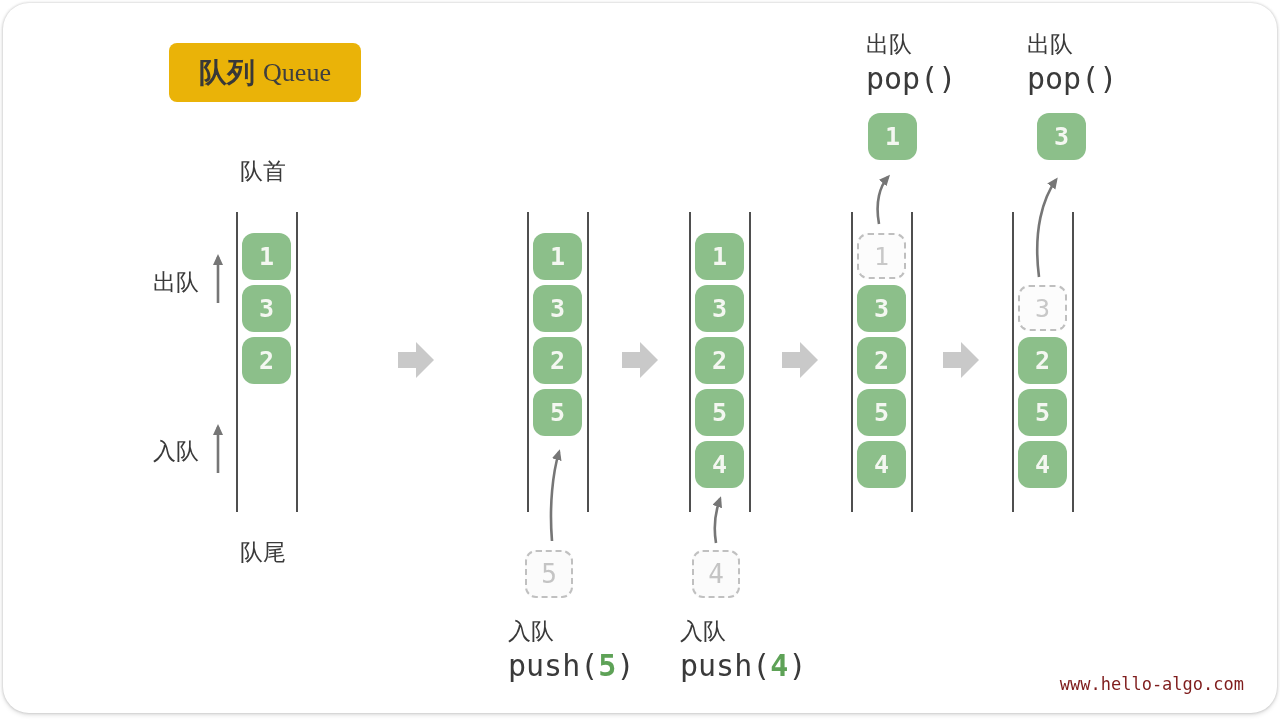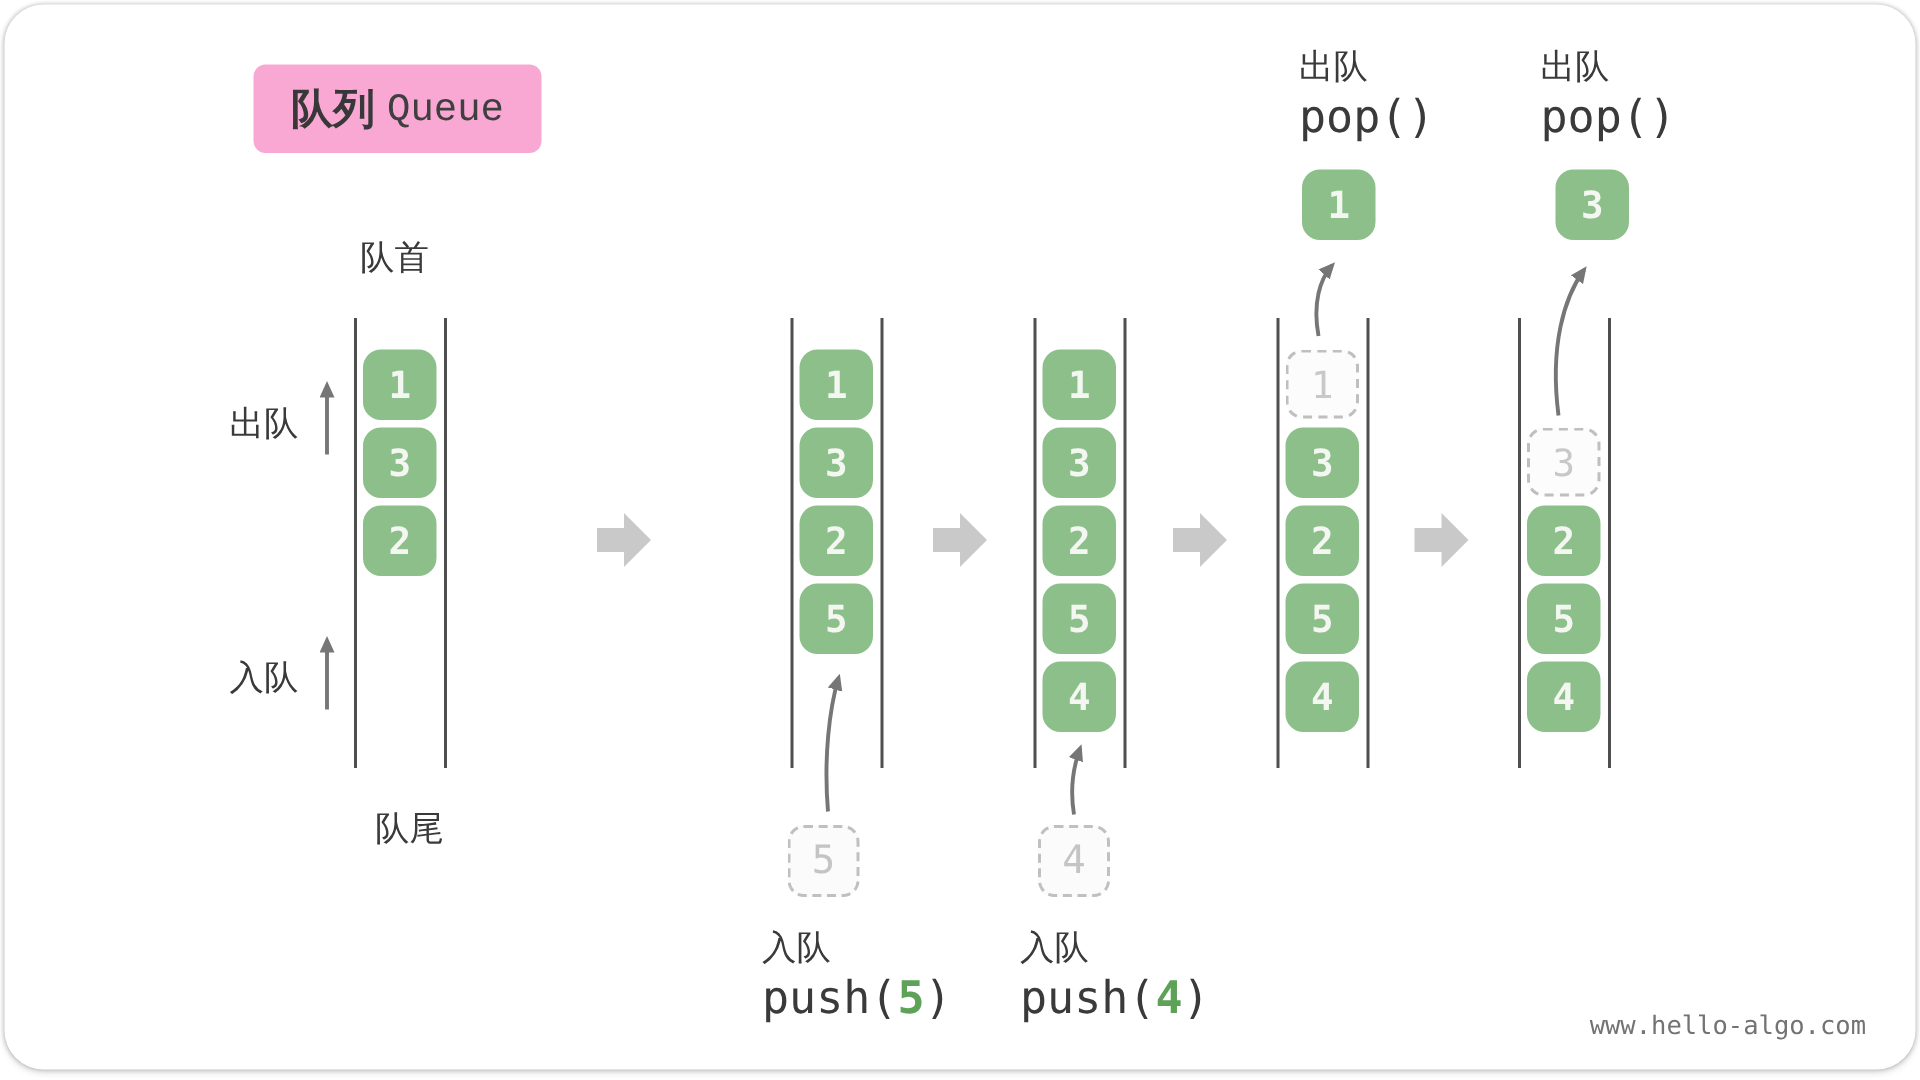--- a/index.html
+++ b/index.html
@@ -12,25 +12,25 @@
     position: absolute; left: 3px; top: 3px; width: 1274px; height: 710px;
     background: #ffffff; border-radius: 26px;
     box-shadow: 0 0 3px rgba(0,0,0,0.22), 0 2px 5px rgba(0,0,0,0.12);
   }
 
   .overlay { position: absolute; left: 0; top: 0; width: 1280px; height: 720px; pointer-events: none; }
 
   
   .title-box {
     position: absolute; left: 169px; top: 43px; width: 192px; height: 59px;
-    background: #f9a8d4; border-radius: 8px;
+    background: #eab308; border-radius: 8px;
     display: flex; align-items: center; justify-content: center; gap: 8px;
   }
   .title-zh { font-size: 28px; font-weight: bold; color: #383838; }
-  .title-en { font-size: 26px; font-family: Liberation Mono, monospace; color: #3f3f3f; }
+  .title-en { font-size: 26px; font-family: Liberation Serif, serif; color: #3f3f3f; }
 
   
   .side-label { position: absolute; font-size: 23px; font-weight: normal; color: #3a3a3a; white-space: nowrap; }
 
   
   .qcol {
     position: absolute; top: 212px; width: 62px; height: 300px;
     border-left: 2px solid #4f4f4f; border-right: 2px solid #4f4f4f;
   }
   .qbox {
@@ -55,21 +55,21 @@
 
   
   .op-label { position: absolute; white-space: nowrap; }
   .op-label .zh { display: block; font-size: 23px; color: #3a3a3a; line-height: 32px; }
   .op-label .code { display: block; font-family: "DejaVu Sans Mono", monospace; font-size: 30px; color: #3a3a3a; line-height: 37px; }
   .op-label .code .arg { color: #5ea257; font-weight: bold; }
   .op-top { top: -184px; left: 13px; }
 
   .watermark {
     position: absolute; top: 674px; right: 36px;
-    font-family: "DejaVu Sans Mono", monospace; font-size: 17px; color: #737373; margin-left: 47px;
+    font-family: "DejaVu Sans Mono", monospace; font-size: 17px; color: #7f1d1d; margin-left: 47px;
   }
 </style>
 </head>
 <body>
 
 <div class="stage">
   <div class="canvas"></div>
 
   <svg class="overlay" viewBox="0 0 1280 720">
     <defs>
@@ -102,21 +102,21 @@
   </svg>
 
   <div class="title-box">
     <span class="title-zh">队列</span>
     <span class="title-en">Queue</span>
   </div>
 
   <div class="side-label" style="left:240px; top:156px;">队首</div>
   <div class="side-label" style="left:153px; top:267px;">出队</div>
   <div class="side-label" style="left:153px; top:436px;">入队</div>
-  <div class="side-label" style="left:240px; top:537px;margin-left:10px;">队尾</div>
+  <div class="side-label" style="left:240px; top:537px;">队尾</div>
 
   <div class="qcol" style="left:236px;">
     <div class="qbox" style="top:21px;">1</div>
     <div class="qbox" style="top:73px;">3</div>
     <div class="qbox" style="top:125px;">2</div>
   </div>
 
   <div class="qcol" style="left:527px;">
     <div class="qbox" style="top:21px;">1</div>
     <div class="qbox" style="top:73px;">3</div>

